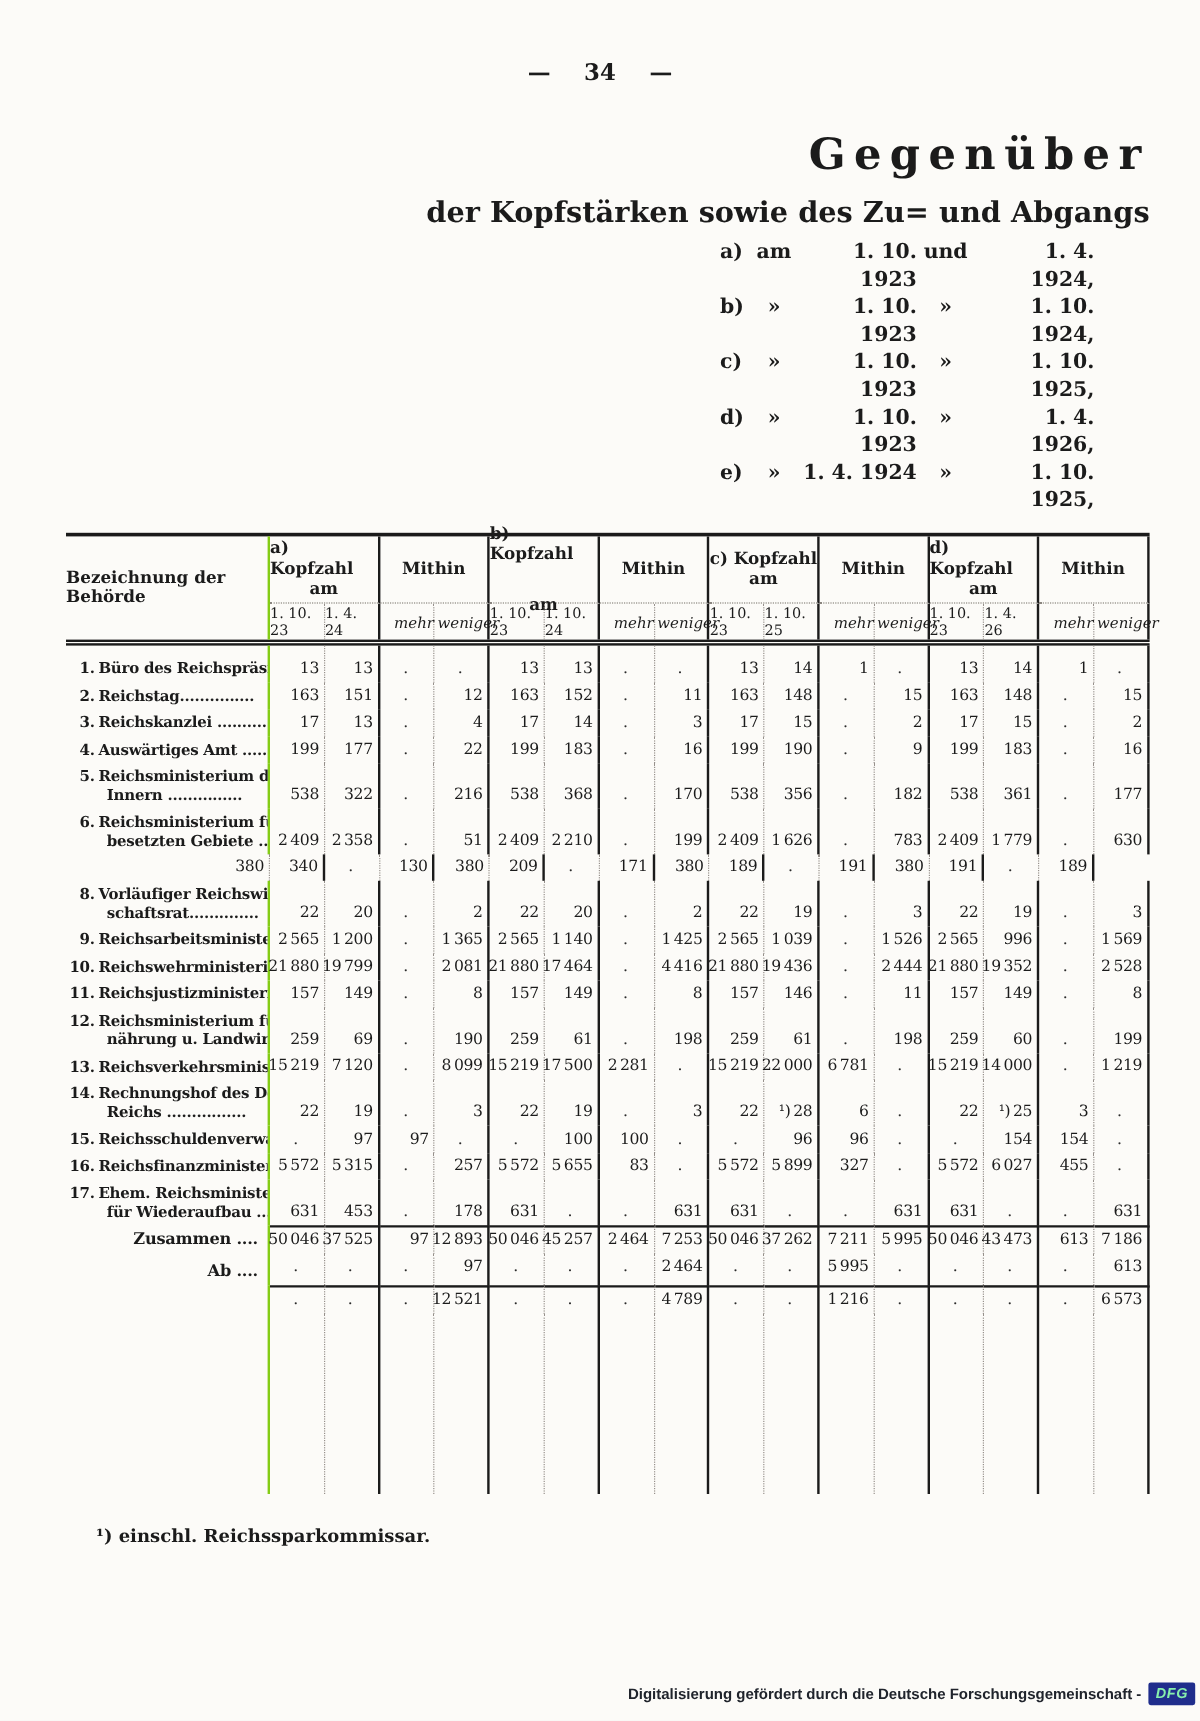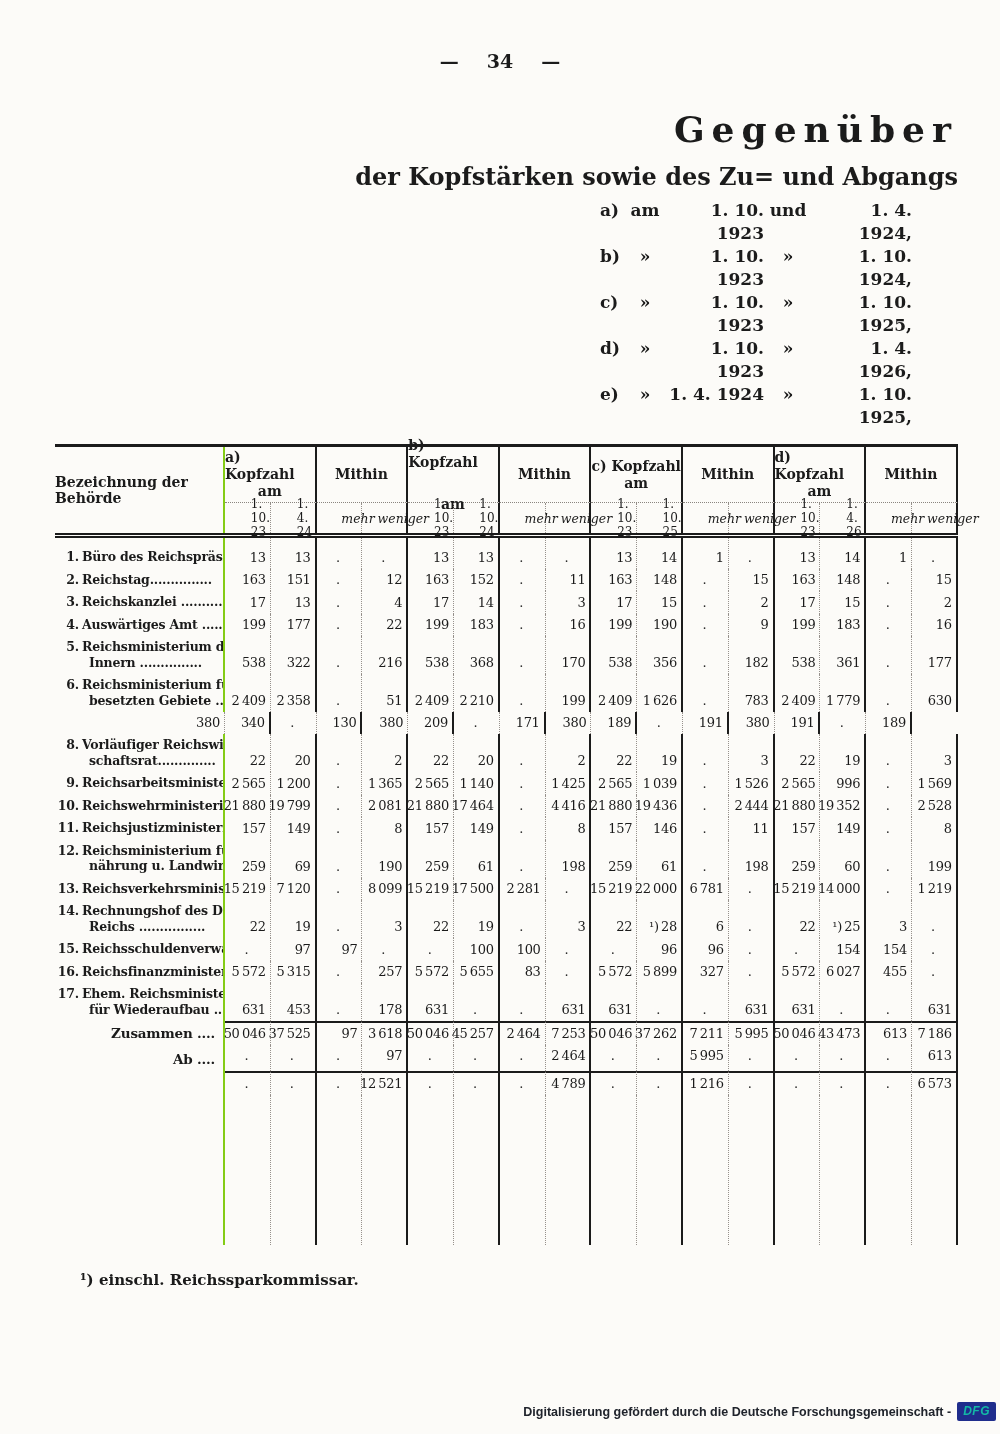--- a/index.html
+++ b/index.html
@@ -33,21 +33,21 @@
   .c{box-sizing:border-box; min-width:0;}
   .thin{border-right:1px dotted #97918c;}
   .thick{border-right:2px solid #1b1b1b;}
   .labsep{border-right:2px solid #84cc16;}
   .h-behoerde{grid-row:1 / 3; grid-column:1; display:flex; align-items:center;
     justify-content:center; font-size:14px; font-weight:700;}
   .h-group{grid-row:1; display:flex; flex-direction:column; align-items:center;
     justify-content:center; font-size:14px; font-weight:700; line-height:17px;
     border-bottom:1px dotted #8a857f;}
   .h-sub{grid-row:2; display:flex; align-items:center; justify-content:center;
-    font-size:12px;padding-left:26px;}
+    font-size:12px;}
   .h-sub.ital{font-style:italic; font-size:12.5px;margin-left:12px;}
   
   .n{display:flex; align-items:flex-end; justify-content:flex-end;
     padding:3px 4px 4px 0; font-size:13px; letter-spacing:-0.3px;
     line-height:15px; white-space:nowrap;}
   .n.dotc{justify-content:center; padding-right:2px; color:#2a2a2a;}
   .rl{display:flex; align-items:flex-end; padding:3px 2px 4px 0;
     font-size:12.5px; font-weight:700; letter-spacing:-0.2px;
     overflow:hidden; white-space:nowrap; line-height:15.5px;}
   .rl .no{display:inline-block; width:24px; text-align:right; padding-right:3px;}
@@ -56,21 +56,21 @@
   .trow.fill .c{height:150px;}
   .rl.tot{justify-content:flex-end; padding-right:8px; font-size:13.5px;}
   .ruletop{border-top:2px solid #1b1b1b;}
   .r-ab .n{padding-bottom:8px;}
   
   .footnote{margin:26px 0 0 80px; font-size:15px; font-weight:700;}
   .dfgline{position:absolute; top:1402px; right:4px; display:flex;
     align-items:center; gap:6px;
     font-family:"Liberation Sans", sans-serif; font-size:12.5px; font-weight:700;
     color:#20242c;}
-  .dfgbadge{display:inline-block; background:#1f2d8c; color:#14b8a6;
+  .dfgbadge{display:inline-block; background:#1f2d8c; color:#86efac;
     font-style:italic; font-weight:700; font-size:12px; padding:2px 6px 3px 6px;
     border-radius:2px; letter-spacing:0.5px;}
 </style>
 </head>
 <body>
 
 <div class="page">
 
   <div class="pageno">
     <span class="pageno-inner">
@@ -560,21 +560,21 @@
           <div class="c n thin">631</div>
           <div class="c n thick dotc">.</div>
           <div class="c n thin dotc">.</div>
           <div class="c n thick">631</div>
         </div>
         <div class="trow r-zusammen">
           <div class="c labsep rl tot">Zusammen ....</div>
           <div class="c n thin ruletop">50 046</div>
           <div class="c n thick ruletop">37 525</div>
           <div class="c n thin ruletop">97</div>
-          <div class="c n thick ruletop">3 618</div>
+          <div class="c n thick ruletop">12 893</div>
           <div class="c n thin ruletop">50 046</div>
           <div class="c n thick ruletop">45 257</div>
           <div class="c n thin ruletop">2 464</div>
           <div class="c n thick ruletop">7 253</div>
           <div class="c n thin ruletop">50 046</div>
           <div class="c n thick ruletop">37 262</div>
           <div class="c n thin ruletop">7 211</div>
           <div class="c n thick ruletop">5 995</div>
           <div class="c n thin ruletop">50 046</div>
           <div class="c n thick ruletop">43 473</div>

